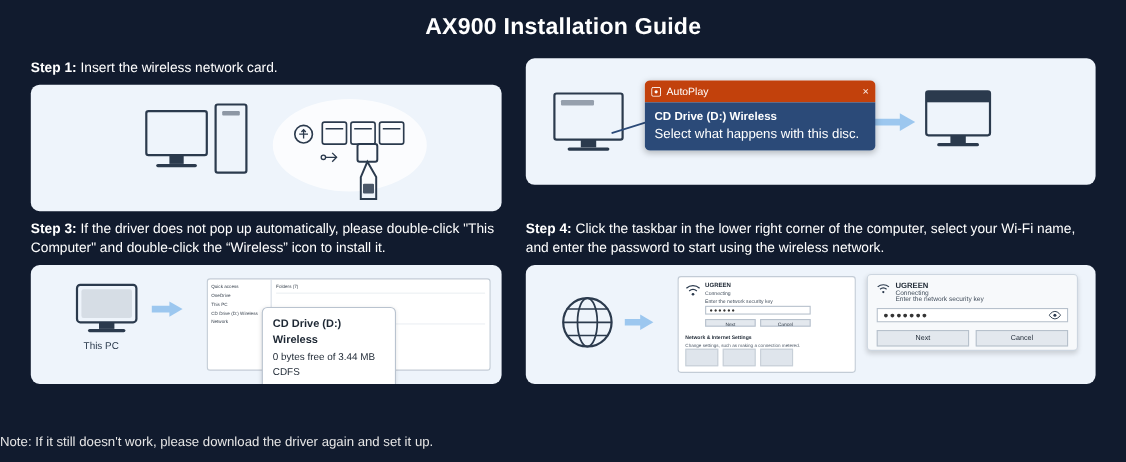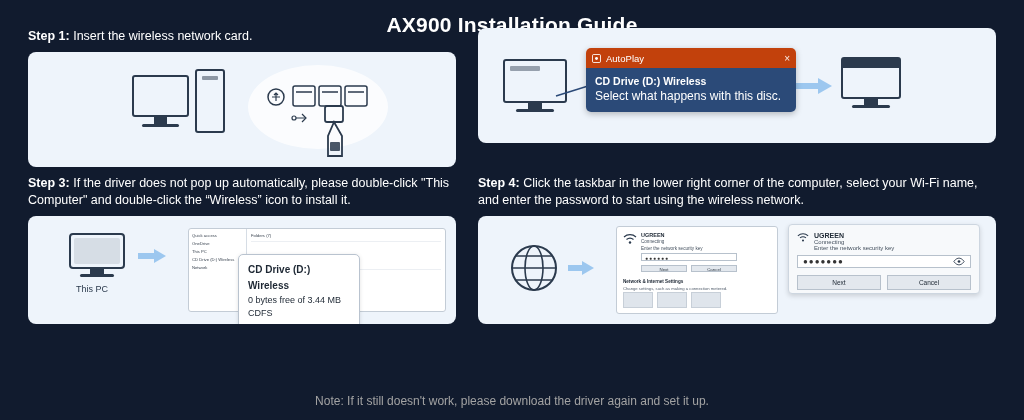--- a/index.html
+++ b/index.html
@@ -19,21 +19,21 @@
   .title {
     text-align: center;
     font-size: 21px;
     font-weight: bold;
     letter-spacing: 0.2px;
     padding-top: 13px;
     color: #ffffff;
   }
   .grid {
     position: absolute;
-    top: 28px; left: 28px;
+    top: 53px; left: 28px;
     width: 968px;
     display: grid;
     grid-template-columns: 428px 1fr;
     grid-template-rows: auto auto;
     column-gap: 22px;
     row-gap: 8px;
   }
   .step { position: relative; }
   .step-head {
     font-size: 12.5px;
@@ -50,23 +50,23 @@
     overflow: hidden;
   }
   .p1 { height: 115px; }
   .p2 { height: 115px; }
   .p3 { height: 108px; }
   .p4 { height: 108px; }
 
   .note {
     position: absolute;
     bottom: 12px; left: 0; right: 0;
-    text-align: center;
+    text-align: left;
     font-size: 12px;
-    color: #a3a3a3;
+    color: #e5e5e5;
   }
 
   svg { display: block; }
 
   
   .autoplay {
     position: absolute;
     width: 210px;
     border-radius: 5px;
     overflow: hidden;

